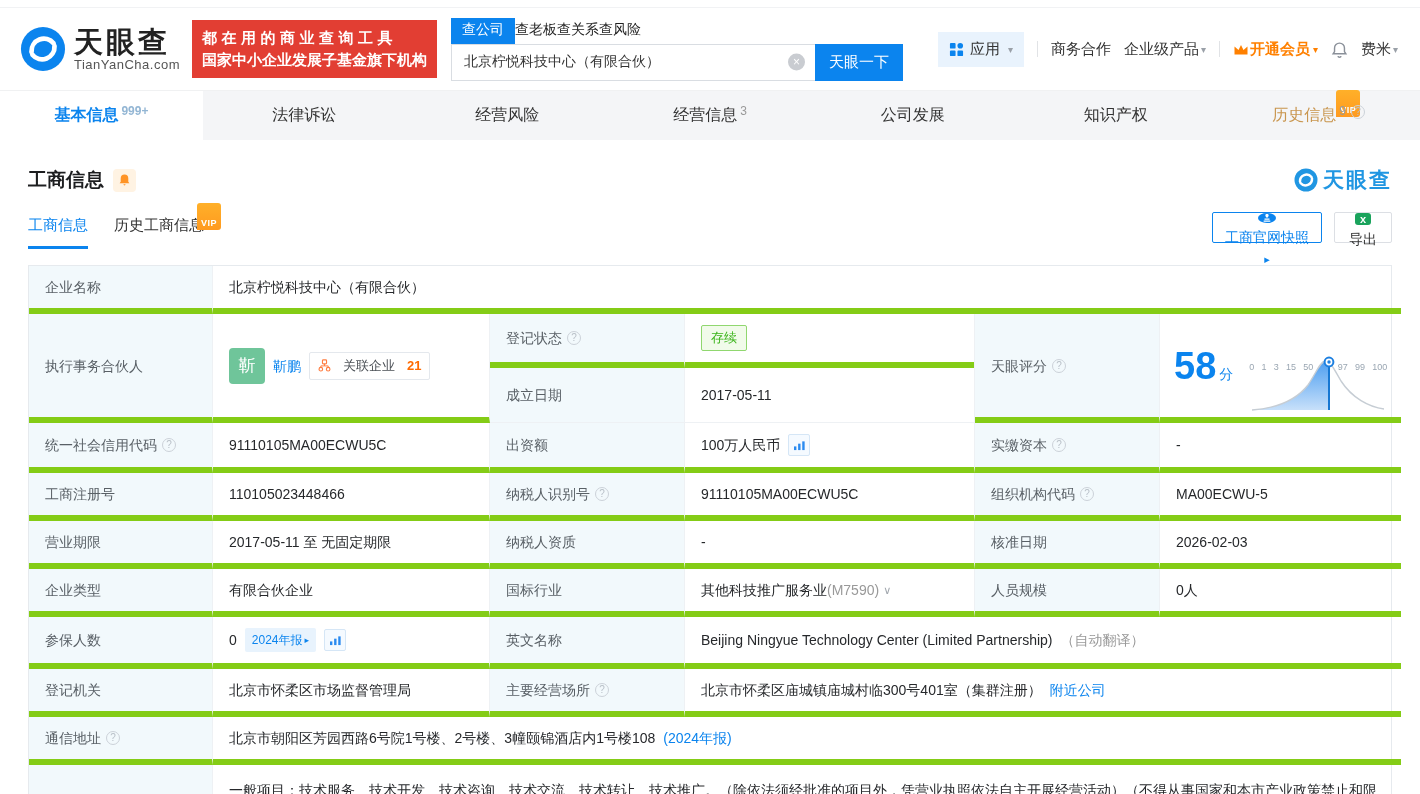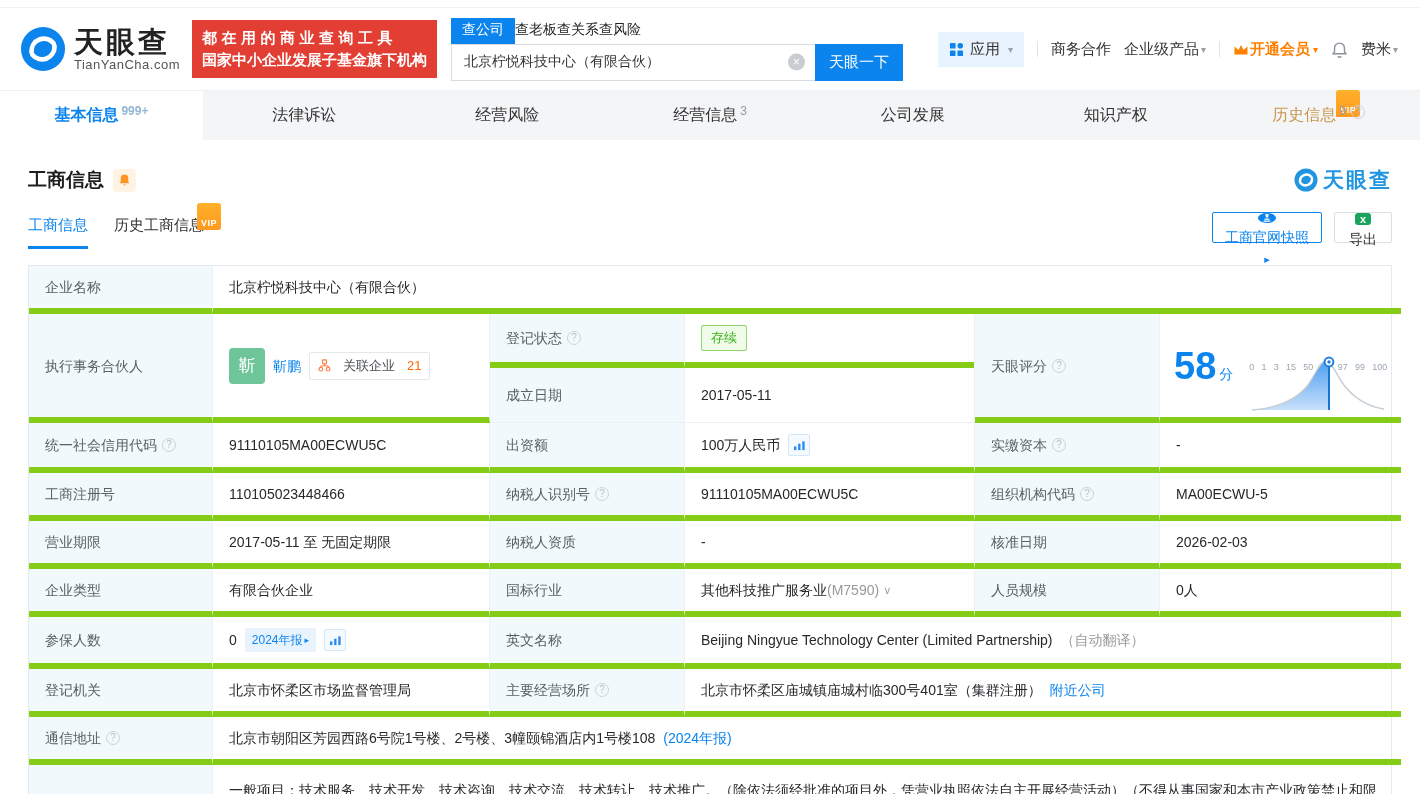--- a/index.html
+++ b/index.html
@@ -82,21 +82,21 @@
   .mid { grid-column: 3 / 5; border-right: 1px solid #eef1f4; border-bottom: 1px solid #eef1f4; display: grid; grid-template-columns: 195px 1fr; grid-template-rows: 1fr 1fr; }
   .mid .cell { min-height: 43px; }
   .mid .cell.last { border-bottom: none; }
   .gray { color: #999; }
   .link { color: #0b84ee; cursor: pointer; text-decoration: none; }
   .chev { color: #a0a6ad; font-size: 11px; margin-left: 4px; cursor: pointer; }
   .gap8 { gap: 8px; }
   .status-badge { border: 1px solid #90d76f; background: #f1fbea; color: #3db51d; font-size: 13px; padding: 2px 9px; border-radius: 2px; }
   .avatar { width: 36px; height: 36px; border-radius: 4px; background: #6fc59a; color: #fff; font-size: 17px; display: inline-flex; align-items: center; justify-content: center; cursor: pointer; flex: none; }
   .rel-badge { display: inline-flex; align-items: center; gap: 12px; border: 1px solid #e4e8ed; border-radius: 2px; padding: 3px 8px; font-size: 13px; color: #4a4f55; cursor: pointer; }
-  .rel-badge b { color: #ff6a00; font-weight: normal; }
+  .rel-badge b { color: #ff6a00; font-weight: bold; }
   .report-badge { display: inline-flex; align-items: center; gap: 2px; background: #e8f3fd; color: #0b84ee; font-size: 12px; padding: 2px 7px; border-radius: 2px; cursor: pointer; }
   .report-badge .arr { font-size: 9px; }
   .chart-ico { width: 22px; height: 22px; border: 1px solid #d5e6f6; background: #f5faff; border-radius: 2px; display: inline-flex; align-items: center; justify-content: center; cursor: pointer; flex: none; }
   .scope-cell { line-height: 27px; padding: 12px 16px; }
 
   
   .score-val { gap: 16px; padding: 8px 14px; }
   .score-num { color: #0b84ee; font-weight: bold; font-size: 38px; line-height: 1; display: flex; align-items: baseline; flex: none; }
   .score-unit { font-size: 14px; margin-left: 3px; font-weight: normal; }
   .chart-wrap { width: 138px; }

